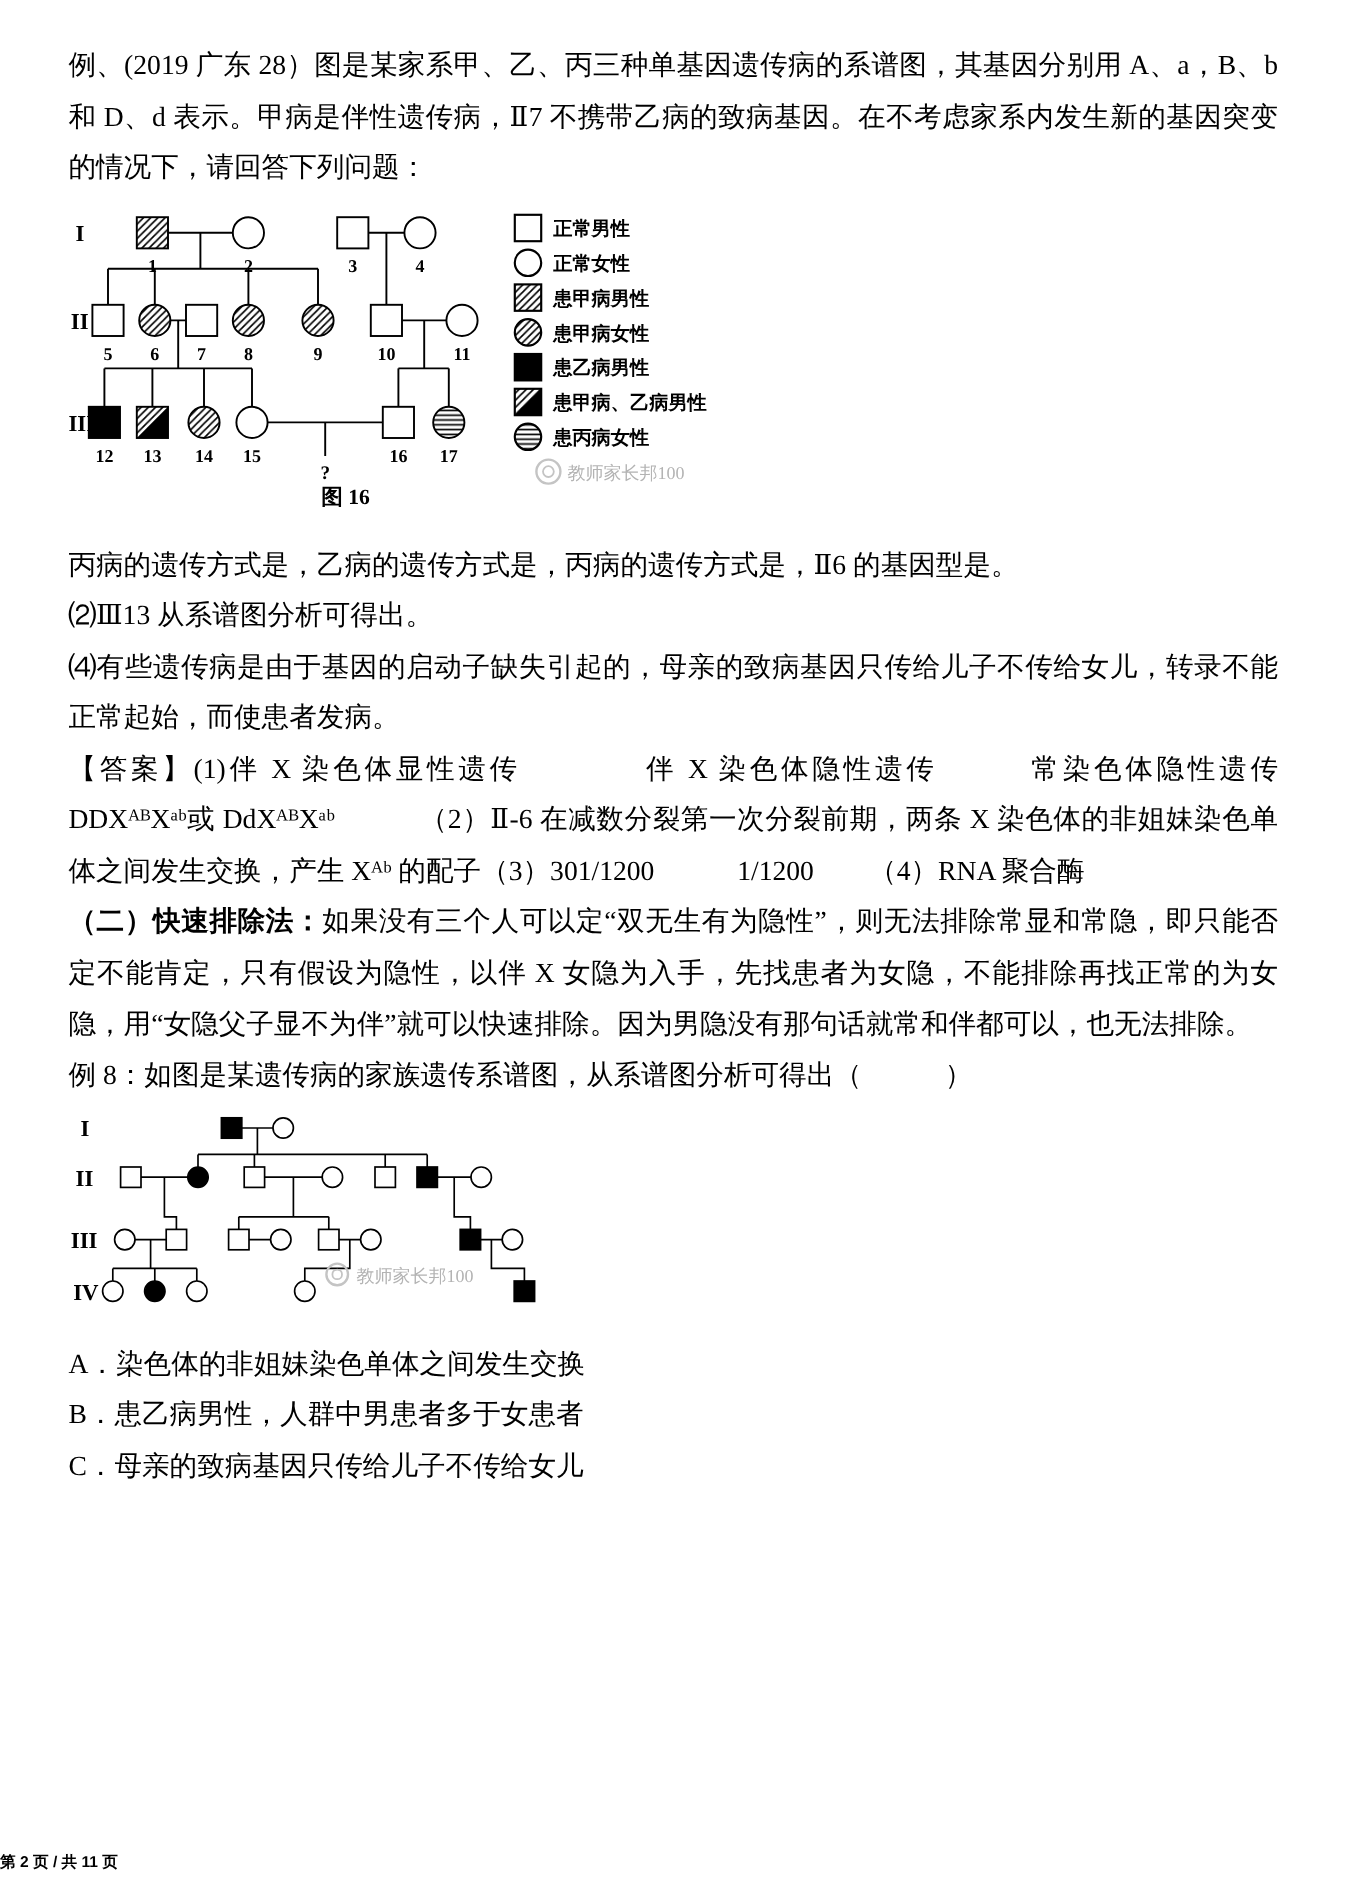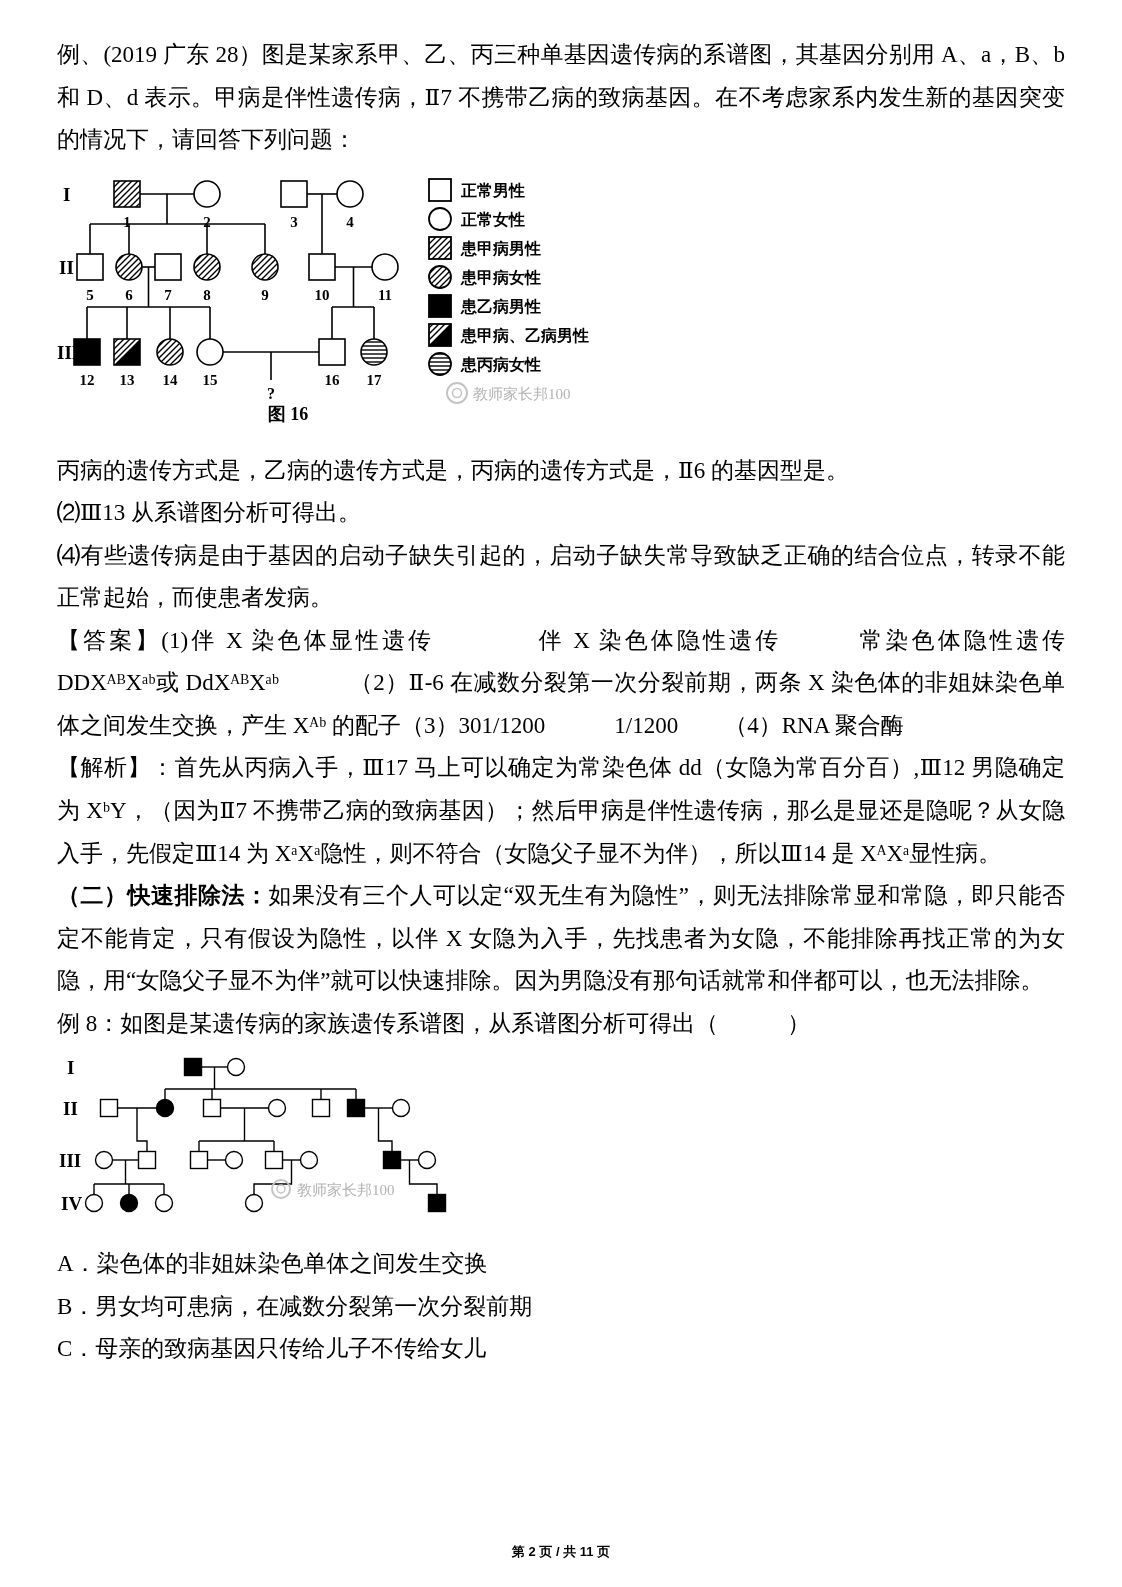--- a/index.html
+++ b/index.html
@@ -17,21 +17,21 @@
   .fig2{margin:6px 0 14px 2px;}
   svg text{font-family:"Liberation Serif","DejaVu Serif",serif;fill:#000;}
   .num{font-size:15px;font-weight:bold;}
   .gen{font-size:19px;font-weight:bold;}
   .leg{font-size:16px;font-weight:bold;}
   .cap{font-size:18px;font-weight:bold;}
   .qmark{font-size:16px;font-weight:bold;}
   .wm{fill:#b3b3b3;font-size:15px;}
   .footer{
     position:absolute;left:0;right:0;bottom:26px;
-    text-align:center;font-size:13px;font-weight:bold;
+    text-align:left;font-size:13px;font-weight:bold;
     font-family:"Liberation Sans","DejaVu Sans",sans-serif;
   }
 </style>
 </head>
 <body>
 
 <div class="page">
 
   <p>例、(2019 广东 28）图是某家系甲、乙、丙三种单基因遗传病的系谱图，其基因分别用 A、a，B、b 和 D、d 表示。甲病是伴性遗传病，Ⅱ7 不携带乙病的致病基因。在不考虑家系内发生新的基因突变的情况下，请回答下列问题：</p>
 
@@ -188,25 +188,24 @@
         <g>
           <circle cx="383" cy="192" r="11" fill="url(#hstripe)" stroke="#000" stroke-width="1.8"></circle>
           <text class="leg" x="404" y="198">患丙病女性</text>
         </g>
       </g>
     </svg>
   </div>
 
   <p>丙病的遗传方式是，乙病的遗传方式是，丙病的遗传方式是，Ⅱ6 的基因型是。</p>
   <p>⑵Ⅲ13 从系谱图分析可得出。</p>
-  <p>⑷有些遗传病是由于基因的启动子缺失引起的，启动子缺失常导致缺乏正确的结合位点，转录不能正常起始，而使患者发病。</p>
+  <p>⑷有些遗传病是由于基因的启动子缺失引起的，母亲的致病基因只传给儿子不传给女儿，转录不能正常起始，而使患者发病。</p>
 
   <p><span>【答案】</span><span>(1)伴 X 染色体显性遗传　　　　伴 X 染色体隐性遗传　　　常染色体隐性遗传　　DDXᴬᴮXᵃᵇ或 DdXᴬᴮXᵃᵇ　　　（2）Ⅱ-6 在减数分裂第一次分裂前期，两条 X 染色体的非姐妹染色单体之间发生交换，产生 Xᴬᵇ 的配子（3）301/1200　　　1/1200　　（4）RNA 聚合酶</span></p>
 
-  <p><span>【解析】：</span><span>首先从丙病入手，Ⅲ17 马上可以确定为常染色体 dd（女隐为常百分百）,Ⅲ12 男隐确定为 XᵇY，（因为Ⅱ7 不携带乙病的致病基因）；然后甲病是伴性遗传病，那么是显还是隐呢？从女隐入手，先假定Ⅲ14 为 XᵃXᵃ隐性，则不符合（女隐父子显不为伴），所以Ⅲ14 是 XᴬXᵃ显性病。</span></p>
 
   <p><span class="bold">（二）快速排除法：</span><span>如果没有三个人可以定“双无生有为隐性”，则无法排除常显和常隐，即只能否定不能肯定，只有假设为隐性，以伴 X 女隐为入手，先找患者为女隐，不能排除再找正常的为女隐，用“女隐父子显不为伴”就可以快速排除。因为男隐没有那句话就常和伴都可以，也无法排除。</span></p>
 
   <p>例 8：如图是某遗传病的家族遗传系谱图，从系谱图分析可得出（　　　）</p>
 
   <div class="fig2">
     <svg width="430" height="172" viewBox="0 0 430 172">
       <g stroke="#000" stroke-width="1.4" fill="none">
         <line x1="142.5" y1="16" x2="168.5" y2="16"></line>
         <line x1="155.5" y1="16" x2="155.5" y2="38"></line>
@@ -272,17 +271,17 @@
 
       <g>
         <circle cx="222" cy="138" r="9" fill="none" stroke="#c4c4c4" stroke-width="2"></circle>
         <circle cx="222" cy="138" r="4" fill="none" stroke="#c4c4c4" stroke-width="1.5"></circle>
         <text class="wm" x="238" y="144">教师家长邦100</text>
       </g>
     </svg>
   </div>
 
   <p>A．染色体的非姐妹染色单体之间发生交换</p>
-  <p>B．男女均可患病，在减数分裂第一次分裂前期</p>
+  <p>B．患乙病男性，人群中男患者多于女患者</p>
   <p>C．母亲的致病基因只传给儿子不传给女儿</p>
 
   <div class="footer">第 2 页 / 共 11 页</div>
 </div>
 
 </body></html>

